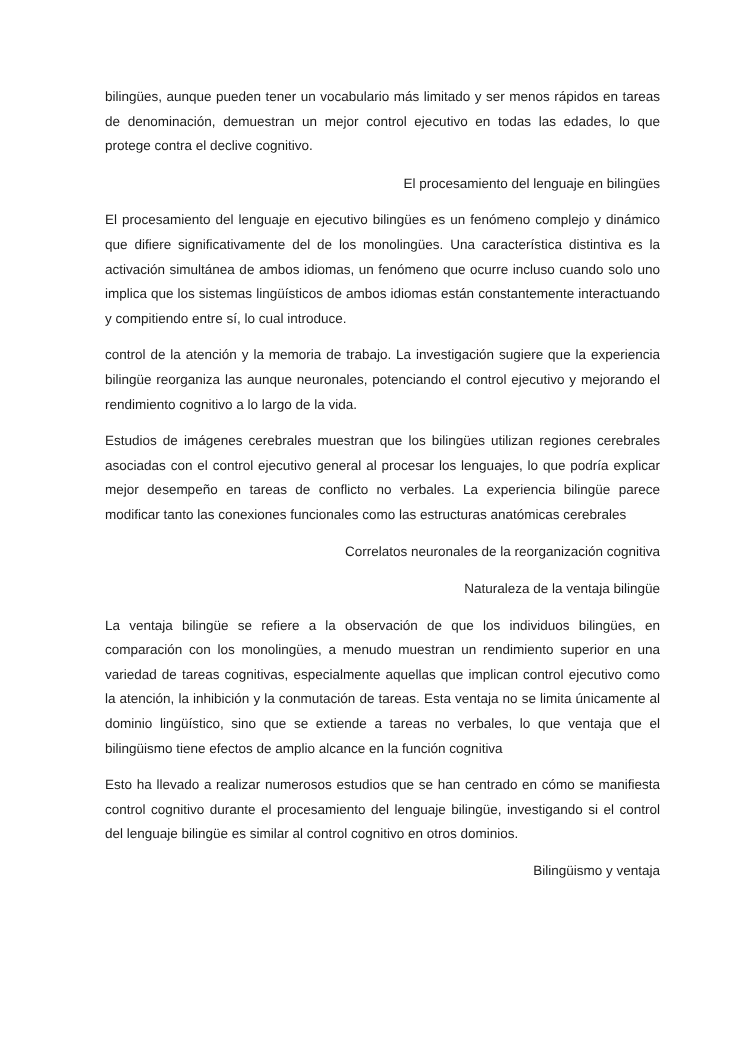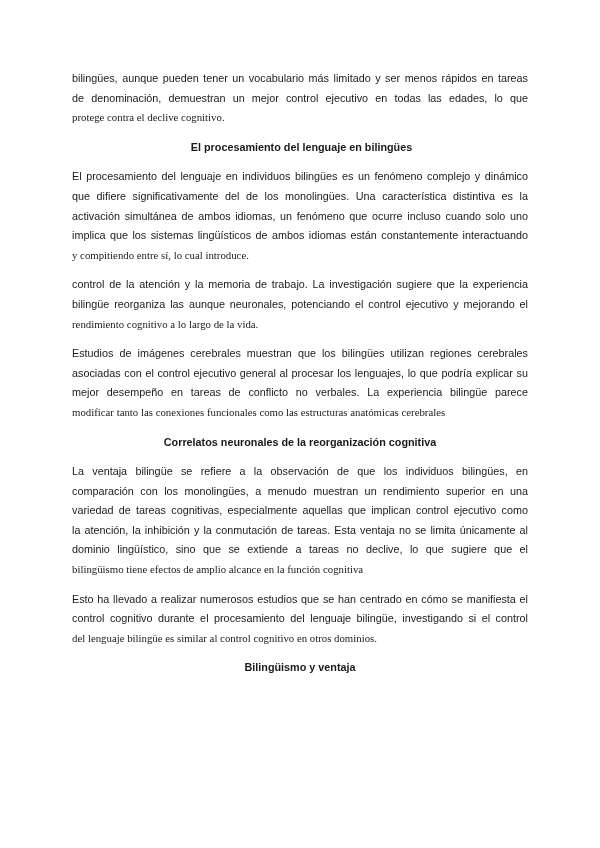--- a/index.html
+++ b/index.html
@@ -13,78 +13,78 @@
     width: 600px;
     height: 848px;
     background: #ffffff;
     padding: 69px 72px 0 72px;
     font-family: "Liberation Sans", "DejaVu Sans", sans-serif;
     font-size: 10.8px;
     color: #1a1a1a;
     overflow: hidden;
   }
   .block {
-    margin: 0 0 10px 0;
+    margin: 0 0 10px 12px;
   }
   .block.heading {
-    font-weight: bold;
+    font-weight: normal;
     line-height: 19.6px;
     height: 19.6px;
     white-space: pre-wrap;
-    text-align: center;
+    text-align: right;
   }
   .block.paragraph .line {
     line-height: 19.6px;
     height: 19.6px;
     text-align: justify;
     text-align-last: justify;
     white-space: pre-wrap;
     overflow: hidden;
   }
   .block.paragraph .line.last {
     text-align-last: left;
-    font-family: Liberation Serif, serif;
   }
 </style>
 </head>
 <body>
 
 <div class="page">
   <div id="doc" style="color: rgb(26, 26, 26);">
       <div class="block paragraph">
         <div class="line">bilingües, aunque pueden tener un vocabulario más limitado y ser menos rápidos en tareas</div>
         <div class="line">de denominación, demuestran un mejor control ejecutivo en todas las edades, lo que</div>
         <div class="line last">protege contra el declive cognitivo.</div>
       </div>
       <div class="block heading"> El procesamiento del lenguaje en bilingües</div>
       <div class="block paragraph">
-        <div class="line">El procesamiento del lenguaje en individuos bilingües es un fenómeno complejo y dinámico</div>
+        <div class="line">El procesamiento del lenguaje en ejecutivo bilingües es un fenómeno complejo y dinámico</div>
         <div class="line">que difiere significativamente del de los monolingües. Una característica distintiva es la</div>
         <div class="line">activación simultánea de ambos idiomas, un fenómeno que ocurre incluso cuando solo uno</div>
         <div class="line">implica que los sistemas lingüísticos de ambos idiomas están constantemente interactuando</div>
         <div class="line last">y compitiendo entre sí, lo cual introduce.</div>
       </div>
       <div class="block paragraph">
         <div class="line">control de la atención y la memoria de trabajo. La investigación sugiere que la experiencia</div>
         <div class="line">bilingüe reorganiza las aunque neuronales, potenciando el control ejecutivo y mejorando el</div>
         <div class="line last">rendimiento cognitivo a lo largo de la vida.</div>
       </div>
       <div class="block paragraph">
         <div class="line">Estudios de imágenes cerebrales muestran que los bilingües utilizan regiones cerebrales</div>
         <div class="line">asociadas con el control ejecutivo general al procesar los lenguajes, lo que podría explicar su</div>
         <div class="line">mejor desempeño en tareas de conflicto no verbales. La experiencia bilingüe parece</div>
         <div class="line last">modificar tanto las conexiones funcionales como las estructuras anatómicas cerebrales</div>
       </div>
       <div class="block heading">Correlatos neuronales de la reorganización cognitiva</div>
+      <div class="block heading">Naturaleza de la ventaja bilingüe</div>
       <div class="block paragraph">
         <div class="line">La ventaja bilingüe se refiere a la observación de que los individuos bilingües, en</div>
         <div class="line">comparación con los monolingües, a menudo muestran un rendimiento superior en una</div>
         <div class="line">variedad de tareas cognitivas, especialmente aquellas que implican control ejecutivo como</div>
         <div class="line">la atención, la inhibición y la conmutación de tareas. Esta ventaja no se limita únicamente al</div>
-        <div class="line">dominio lingüístico, sino que se extiende a tareas no declive, lo que sugiere que el</div>
+        <div class="line">dominio lingüístico, sino que se extiende a tareas no verbales, lo que ventaja que el</div>
         <div class="line last">bilingüismo tiene efectos de amplio alcance en la función cognitiva</div>
       </div>
       <div class="block paragraph">
         <div class="line">Esto ha llevado a realizar numerosos estudios que se han centrado en cómo se manifiesta el</div>
         <div class="line">control cognitivo durante el procesamiento del lenguaje bilingüe, investigando si el control</div>
         <div class="line last">del lenguaje bilingüe es similar al control cognitivo en otros dominios.</div>
       </div>
       <div class="block heading">Bilingüismo y ventaja</div>
     </div>
 </div>

